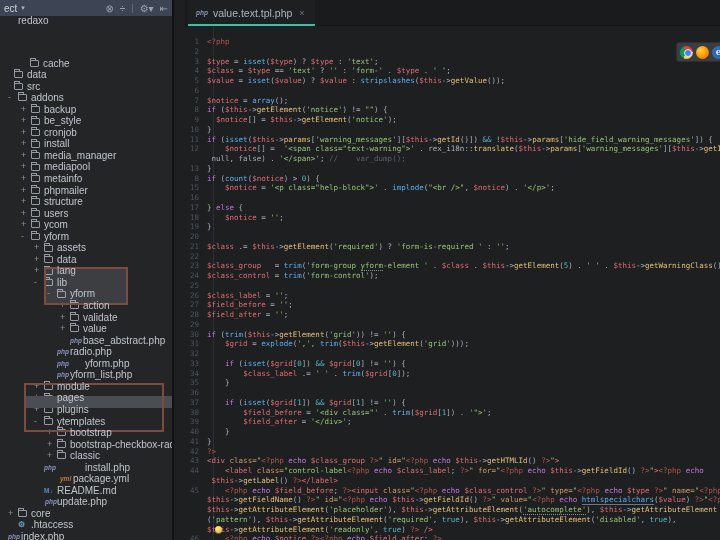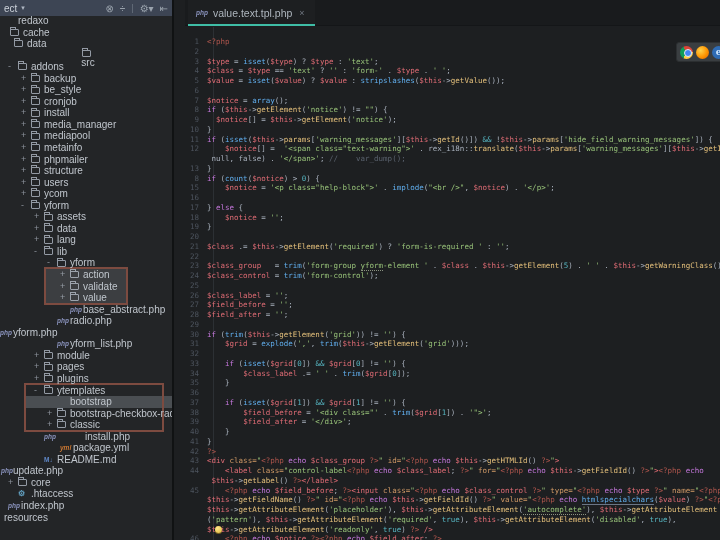--- a/index.html
+++ b/index.html
@@ -100,31 +100,31 @@
         <span class="sep">|</span>
         <span>⚙▾</span>
         <span>⇤</span>
       </span>
     </div>
     <div class="tree">
       <div class="sel-band" id="selband" style="top: 381.15px;"></div>
     <div class="trow" style="padding-left: 18px;">
           <span class="lbl">redaxo</span>
         </div>
-        <div class="trow" style="padding-left: 0;">
+        <div class="trow" style="padding-left: 20px; margin-top: 31px;">
           <span class="mk"></span>
           <span class="fold"></span>
           <span class="lbl">cache</span>
         </div>
         <div class="trow" style="padding-left: 4px;">
           <span class="mk"></span>
           <span class="fold"></span>
           <span class="lbl">data</span>
         </div>
-        <div class="trow" style="padding-left: 4px; flex-direction: column;">
+        <div class="trow" style="padding-left: 4px;">
           <span class="mk"></span>
           <span class="fold"></span>
           <span class="lbl">src</span>
         </div>
         <div class="trow" style="padding-left: 8px;">
           <span class="mk">-</span>
           <span class="fold"></span>
           <span class="lbl">addons</span>
         </div>
         <div class="trow" style="padding-left: 21px;">
@@ -228,21 +228,21 @@
           <span class="lbl">value</span>
         </div>
         <div class="trow" style="padding-left: 70px;">
           <span class="fic php">php</span>
           <span class="lbl">base_abstract.php</span>
         </div>
         <div class="trow" style="padding-left: 57px;">
           <span class="fic php">php</span>
           <span class="lbl">radio.php</span>
         </div>
-        <div class="trow" style="">
+        <div class="trow" style="padding-left: 57px; gap: 15px;">
           <span class="fic php">php</span>
           <span class="lbl">yform.php</span>
         </div>
         <div class="trow" style="padding-left: 57px;">
           <span class="fic php">php</span>
           <span class="lbl">yform_list.php</span>
         </div>
         <div class="trow" style="padding-left: 34px;">
           <span class="mk">+</span>
           <span class="fold"></span>
@@ -283,21 +283,21 @@
           <span class="lbl">install.php</span>
         </div>
         <div class="trow" style="padding-left: 60px;">
           <span class="fic yml">yml</span>
           <span class="lbl">package.yml</span>
         </div>
         <div class="trow" style="padding-left: 44px;">
           <span class="fic md">M↓</span>
           <span class="lbl">README.md</span>
         </div>
-        <div class="trow" style=" text-align: right;">
+        <div class="trow" style="padding-left: 44px; text-align: right;">
           <span class="fic php">php</span>
           <span class="lbl">update.php</span>
         </div>
         <div class="trow" style="padding-left: 8px;">
           <span class="mk">+</span>
           <span class="fold"></span>
           <span class="lbl">core</span>
         </div>
         <div class="trow" style="padding-left: 18px;">
           <span class="fic gear">⚙</span>

